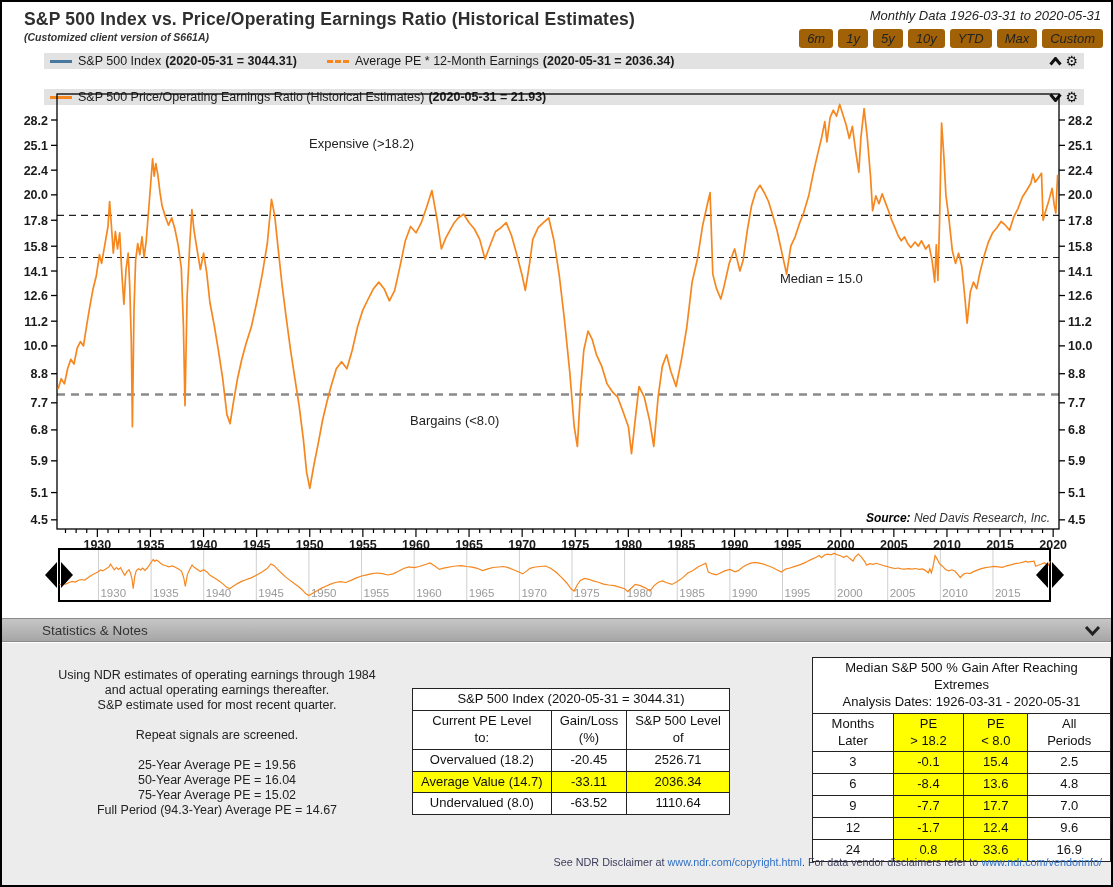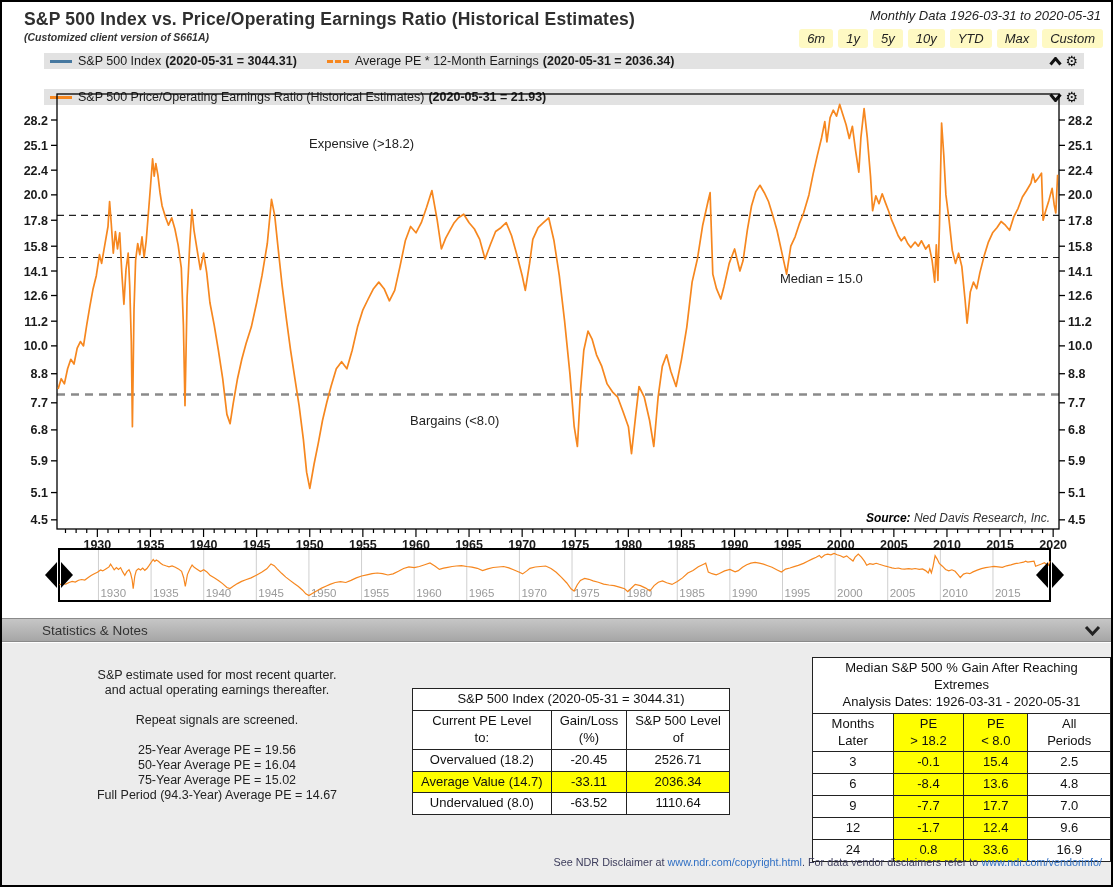--- a/index.html
+++ b/index.html
@@ -3,21 +3,21 @@
 <meta charset="utf-8">
 <style>
   html,body{margin:0;padding:0;background:#fff;}
   .page{position:relative;width:1113px;height:887px;border:2px solid #000;box-sizing:border-box;
         font-family:"Liberation Sans","DejaVu Sans",sans-serif;background:#fff;overflow:hidden;}
   
   .page-title{position:absolute;left:22px;top:7px;font-size:17.5px;font-weight:600;color:#2f2f2f;letter-spacing:.2px;}
   .page-subtitle{position:absolute;left:22px;top:29px;font-size:10.5px;font-weight:bold;font-style:italic;color:#333;}
   .period-label{position:absolute;right:10px;top:6px;font-size:13px;font-style:italic;color:#222;}
   .range-buttons{position:absolute;right:8px;top:27px;display:flex;gap:5px;}
-  .range-btn{background:#fef9c3;border-radius:3px;padding:2px 8px;font-size:13px;font-style:italic;color:#222;cursor:pointer;}
+  .range-btn{background:#a16207;border-radius:3px;padding:2px 8px;font-size:13px;font-style:italic;color:#222;cursor:pointer;}
   
   .legend-rows{position:absolute;left:42px;top:51px;width:1040px;}
   .legend-row{position:relative;height:16px;background:#e2e2e2;margin-bottom:20px;display:flex;align-items:center;
               font-size:12.5px;color:#1a1a1a;padding:1px 4px;box-sizing:border-box;}
   .legend-entry{display:flex;align-items:center;margin-right:28px;white-space:nowrap;}
   .swatch{display:inline-block;margin:0 6px 0 2px;}
   .swatch.line-blue{width:22px;height:0;border-top:3px solid #4678a0;}
   .swatch.line-orange{width:22px;height:0;border-top:3px solid #f6871f;}
   .swatch.dash-orange{width:22px;height:0;border-top:3px dashed #f6871f;}
   .legend-value{font-weight:bold;margin-left:4px;}
@@ -336,22 +336,23 @@
 
   <div class="stats-bar">
     <span>Statistics &amp; Notes</span>
     <svg width="17" height="11" viewBox="0 0 17 11">
       <polyline points="2,2 8.5,9 15,2" fill="none" stroke="#222" stroke-width="3"></polyline>
     </svg>
   </div>
 
   <div class="bottom-region">
     <div class="notes" id="notes" style="position:absolute;left:15px;top:25px;">
+        <div>Using NDR estimates of operating earnings through 1984</div>
+        <div>and actual operating earnings thereafter.</div>
         <div>S&amp;P estimate used for most recent quarter.</div>
-        <div>and actual operating earnings thereafter.</div>
         <div>&nbsp;</div>
         <div>Repeat signals are screened.</div>
         <div>&nbsp;</div>
         <div>25-Year Average PE = 19.56</div>
         <div>50-Year Average PE = 16.04</div>
         <div>75-Year Average PE = 15.02</div>
         <div>Full Period (94.3-Year) Average PE = 14.67</div>
       </div>
   </div>
   <table id="pe-table">

